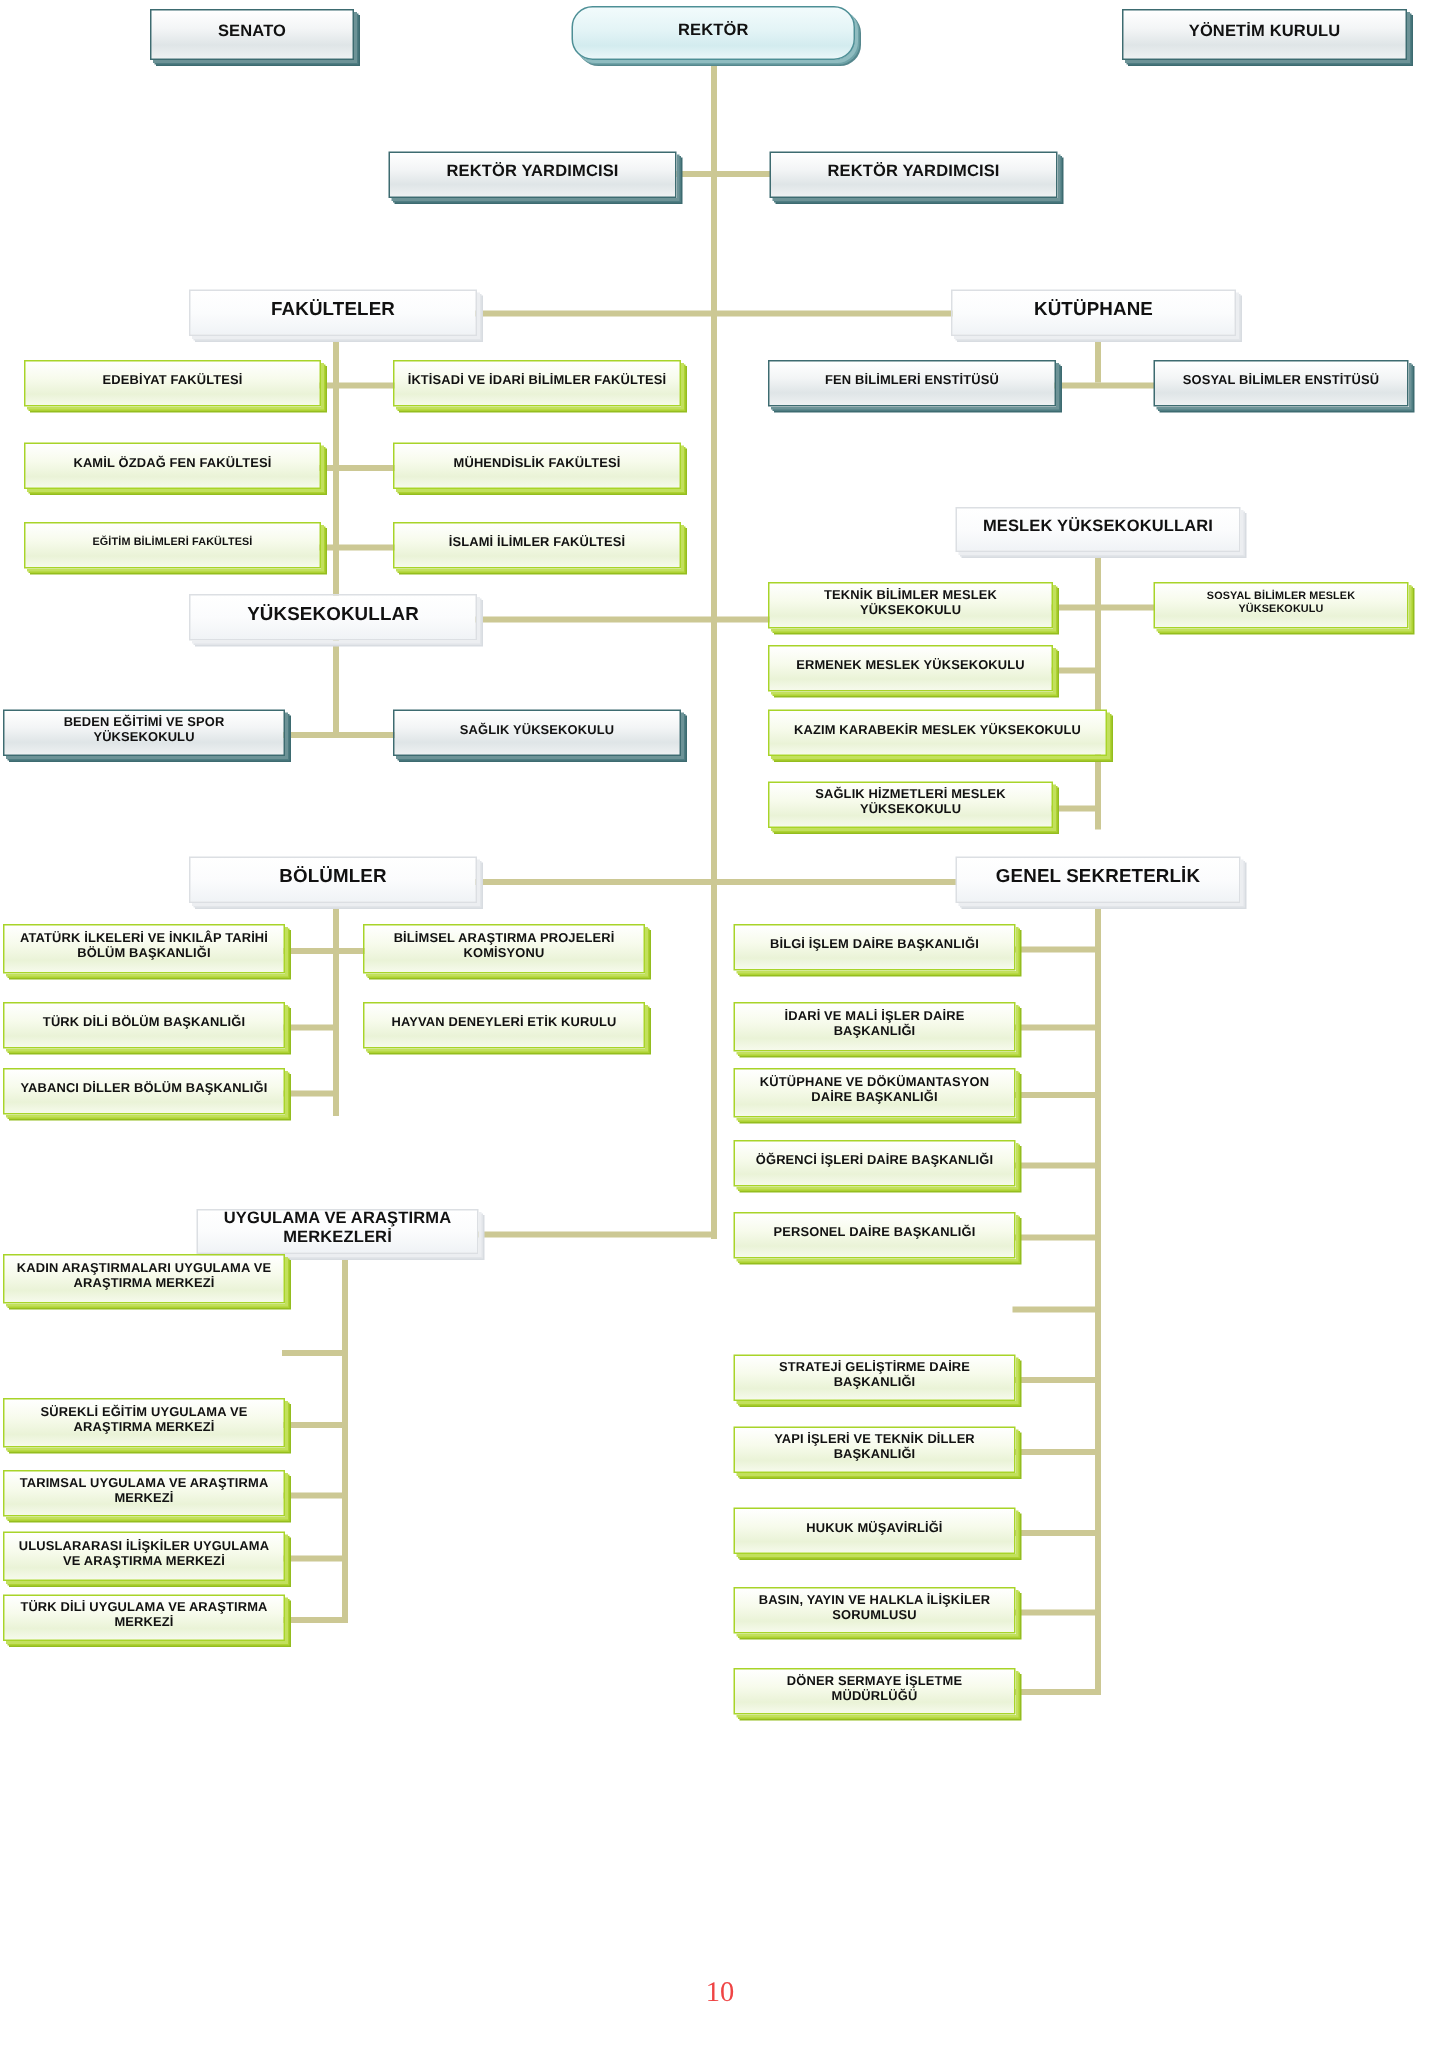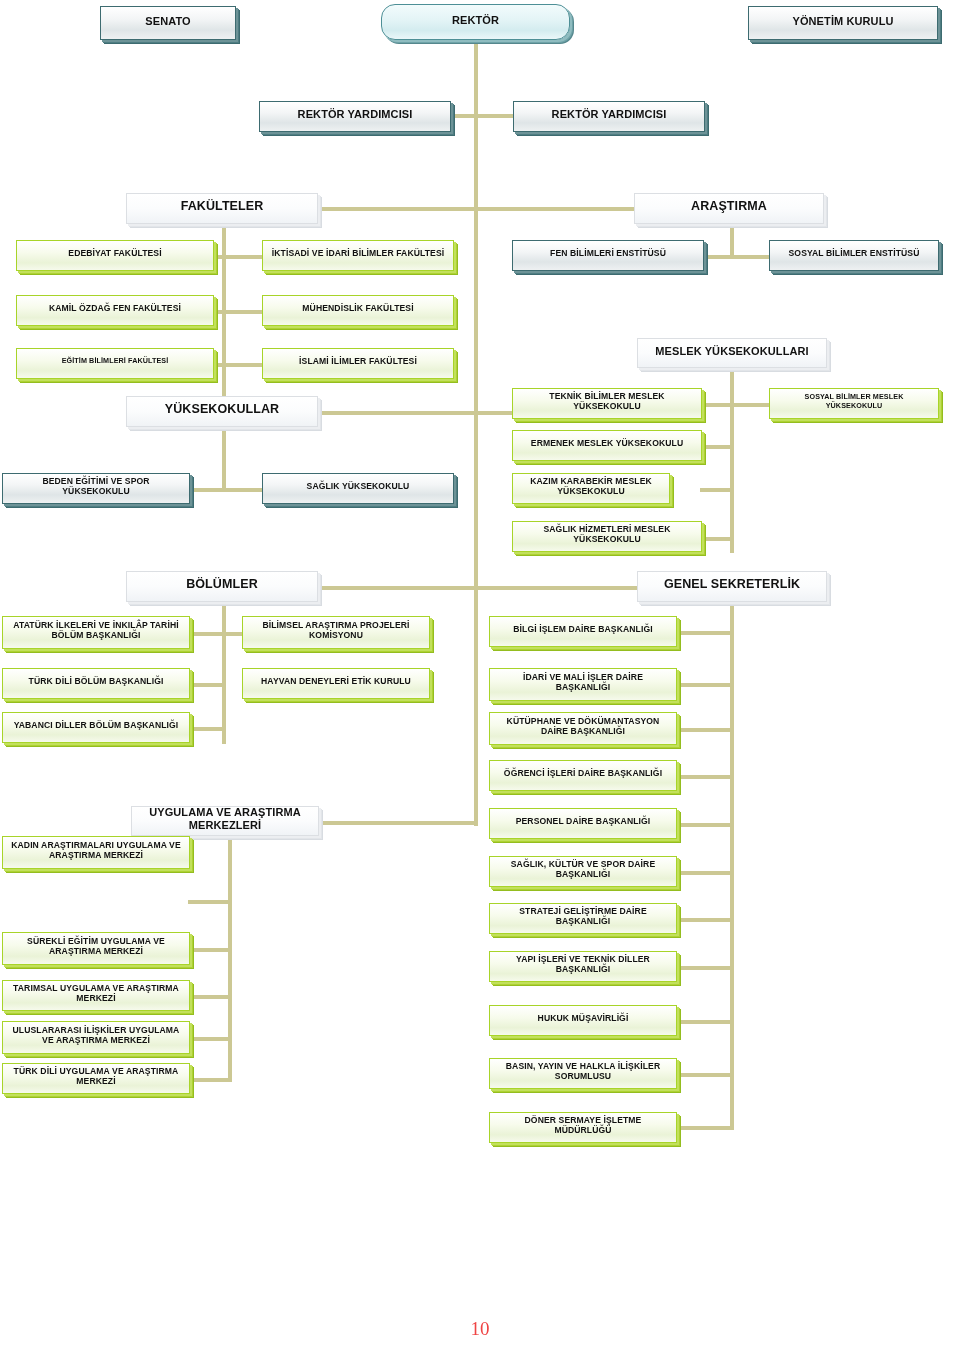--- a/index.html
+++ b/index.html
@@ -150,21 +150,21 @@
     <div class="node teal fs-head" style="left: 259px; top: 101px; width: 192px; height: 31px;">
       <span>REKTÖR YARDIMCISI</span>
     </div>
     <div class="node teal fs-head" style="left: 513px; top: 101px; width: 192px; height: 31px;">
       <span>REKTÖR YARDIMCISI</span>
     </div>
     <div class="node grey fs-cat" style="left: 126px; top: 193px; width: 192px; height: 31px;">
       <span>FAKÜLTELER</span>
     </div>
     <div class="node grey fs-cat" style="left: 634px; top: 193px; width: 190px; height: 31px;">
-      <span>ARAŞTIRMA</span>
+      <span>KÜTÜPHANE</span>
     </div>
     <div class="node green fs-item" style="left: 16px; top: 240px; width: 198px; height: 31px;">
       <span>EDEBİYAT FAKÜLTESİ</span>
     </div>
     <div class="node green fs-item" style="left: 262px; top: 240px; width: 192px; height: 31px;">
       <span>İKTİSADİ VE İDARİ BİLİMLER FAKÜLTESİ</span>
     </div>
     <div class="node teal fs-item" style="left: 512px; top: 240px; width: 192px; height: 31px;">
       <span>FEN BİLİMLERİ ENSTİTÜSÜ</span>
     </div>
@@ -197,21 +197,21 @@
     </div>
     <div class="node green fs-item" style="left: 512px; top: 430px; width: 190px; height: 31px;">
       <span>ERMENEK MESLEK YÜKSEKOKULU</span>
     </div>
     <div class="node teal fs-item" style="left: 2px; top: 473px; width: 188px; height: 31px;">
       <span>BEDEN EĞİTİMİ VE SPOR YÜKSEKOKULU</span>
     </div>
     <div class="node teal fs-item" style="left: 262px; top: 473px; width: 192px; height: 31px;">
       <span>SAĞLIK YÜKSEKOKULU</span>
     </div>
-    <div class="node green fs-item" style="left: 512px; top: 473px; width: 158px; height: 31px;">
+    <div class="node green fs-item" style="left: 512px; top: 473px; width: 226px; height: 31px;">
       <span>KAZIM KARABEKİR MESLEK YÜKSEKOKULU</span>
     </div>
     <div class="node green fs-item" style="left: 512px; top: 521px; width: 190px; height: 31px;">
       <span>SAĞLIK HİZMETLERİ MESLEK YÜKSEKOKULU</span>
     </div>
     <div class="node grey fs-cat" style="left: 126px; top: 571px; width: 192px; height: 31px;">
       <span>BÖLÜMLER</span>
     </div>
     <div class="node grey fs-cat" style="left: 637px; top: 571px; width: 190px; height: 31px;">
       <span>GENEL SEKRETERLİK</span>
@@ -242,23 +242,20 @@
     </div>
     <div class="node green fs-item" style="left: 489px; top: 760px; width: 188px; height: 31px;">
       <span>ÖĞRENCİ İŞLERİ DAİRE BAŞKANLIĞI</span>
     </div>
     <div class="node grey fs-catsm" style="left: 131px; top: 806px; width: 188px; height: 30px;">
       <span>UYGULAMA VE ARAŞTIRMA MERKEZLERİ</span>
     </div>
     <div class="node green fs-item" style="left: 489px; top: 808px; width: 188px; height: 31px;">
       <span>PERSONEL DAİRE BAŞKANLIĞI</span>
     </div>
-    <div class="node green fs-item" style="left: 489px; top: 856px; width: 188px; height: 31px;">
-      <span>SAĞLIK, KÜLTÜR VE SPOR DAİRE BAŞKANLIĞI</span>
-    </div>
     <div class="node green fs-item" style="left: 2px; top: 836px; width: 188px; height: 33px;">
       <span>KADIN ARAŞTIRMALARI UYGULAMA VE ARAŞTIRMA MERKEZİ</span>
     </div>
     <div class="node green fs-item" style="left: 489px; top: 903px; width: 188px; height: 31px;">
       <span>STRATEJİ GELİŞTİRME DAİRE BAŞKANLIĞI</span>
     </div>
     <div class="node green fs-item" style="left: 2px; top: 932px; width: 188px; height: 33px;">
       <span>SÜREKLİ EĞİTİM UYGULAMA VE ARAŞTIRMA MERKEZİ</span>
     </div>
     <div class="node green fs-item" style="left: 489px; top: 951px; width: 188px; height: 31px;">

